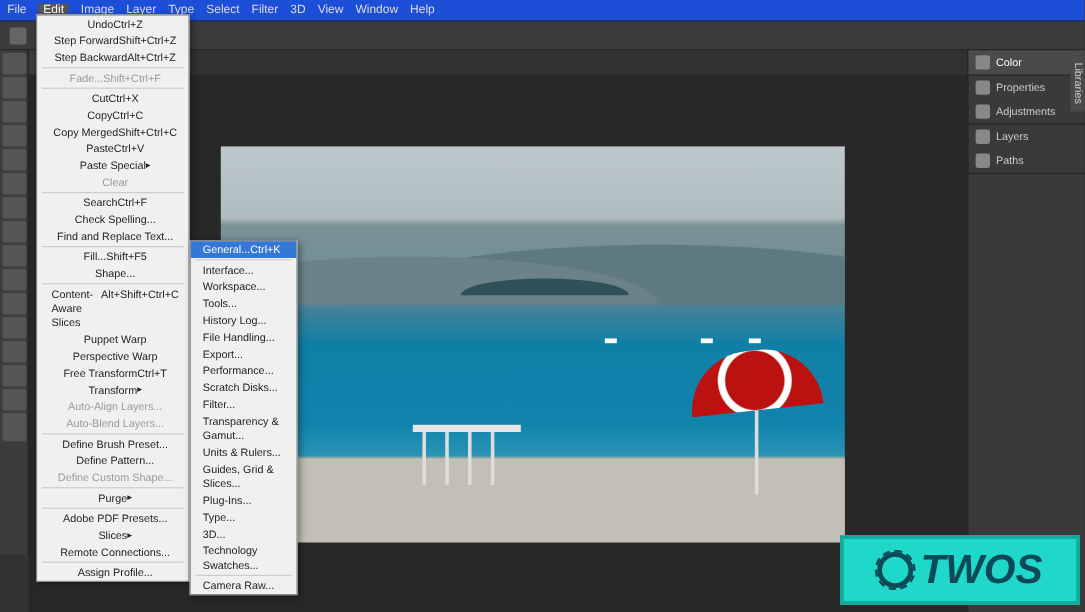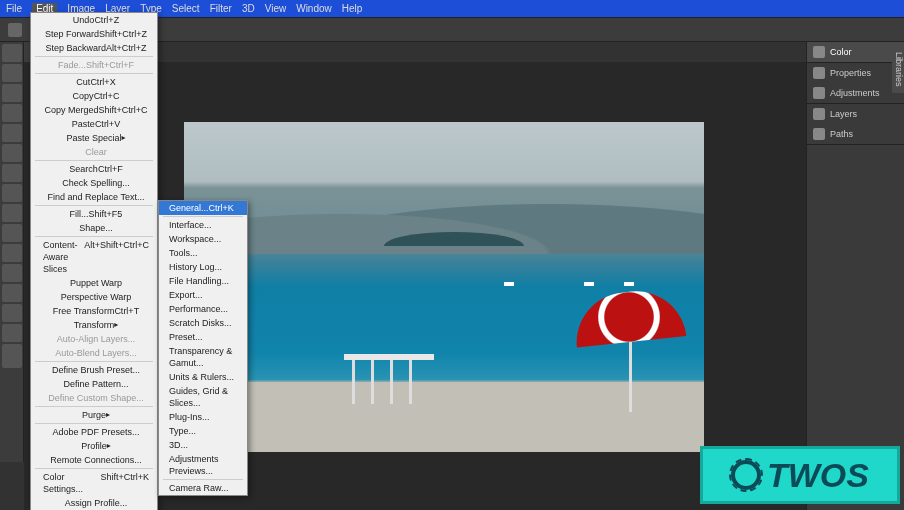--- a/index.html
+++ b/index.html
@@ -271,32 +271,28 @@
     <div class="mi arrow">
       <span>Purge</span>
       <span></span>
     </div>
     <div class="sep"></div>
     <div class="mi">
       <span>Adobe PDF Presets...</span>
       <span></span>
     </div>
     <div class="mi arrow">
-      <span>Profile</span>
+      <span>Slices</span>
       <span></span>
     </div>
     <div class="mi">
       <span>Remote Connections...</span>
       <span></span>
     </div>
     <div class="sep"></div>
-    <div class="mi">
-      <span>Color Settings...</span>
-      <span>Shift+Ctrl+K</span>
-    </div>
     <div class="mi">
       <span>Assign Profile...</span>
       <span></span>
     </div>
   </div>
 
 <div class="prefsmenu" id="prefsmenu">
     <div class="mi sel">
       <span>General...</span>
       <span>Ctrl+K</span>
@@ -328,21 +324,21 @@
     </div>
     <div class="mi">
       <span>Performance...</span>
       <span></span>
     </div>
     <div class="mi">
       <span>Scratch Disks...</span>
       <span></span>
     </div>
     <div class="mi">
-      <span>Preset...</span>
+      <span>Filter...</span>
       <span></span>
     </div>
     <div class="mi">
       <span>Transparency &amp; Gamut...</span>
       <span></span>
     </div>
     <div class="mi">
       <span>Units &amp; Rulers...</span>
       <span></span>
     </div>
@@ -356,21 +352,21 @@
     </div>
     <div class="mi">
       <span>Type...</span>
       <span></span>
     </div>
     <div class="mi">
       <span>3D...</span>
       <span></span>
     </div>
     <div class="mi">
-      <span>Adjustments Previews...</span>
+      <span>Technology Swatches...</span>
       <span></span>
     </div>
     <div class="sep"></div>
     <div class="mi">
       <span>Camera Raw...</span>
       <span></span>
     </div>
   </div>
 
 <div class="cursor-circ"></div>

